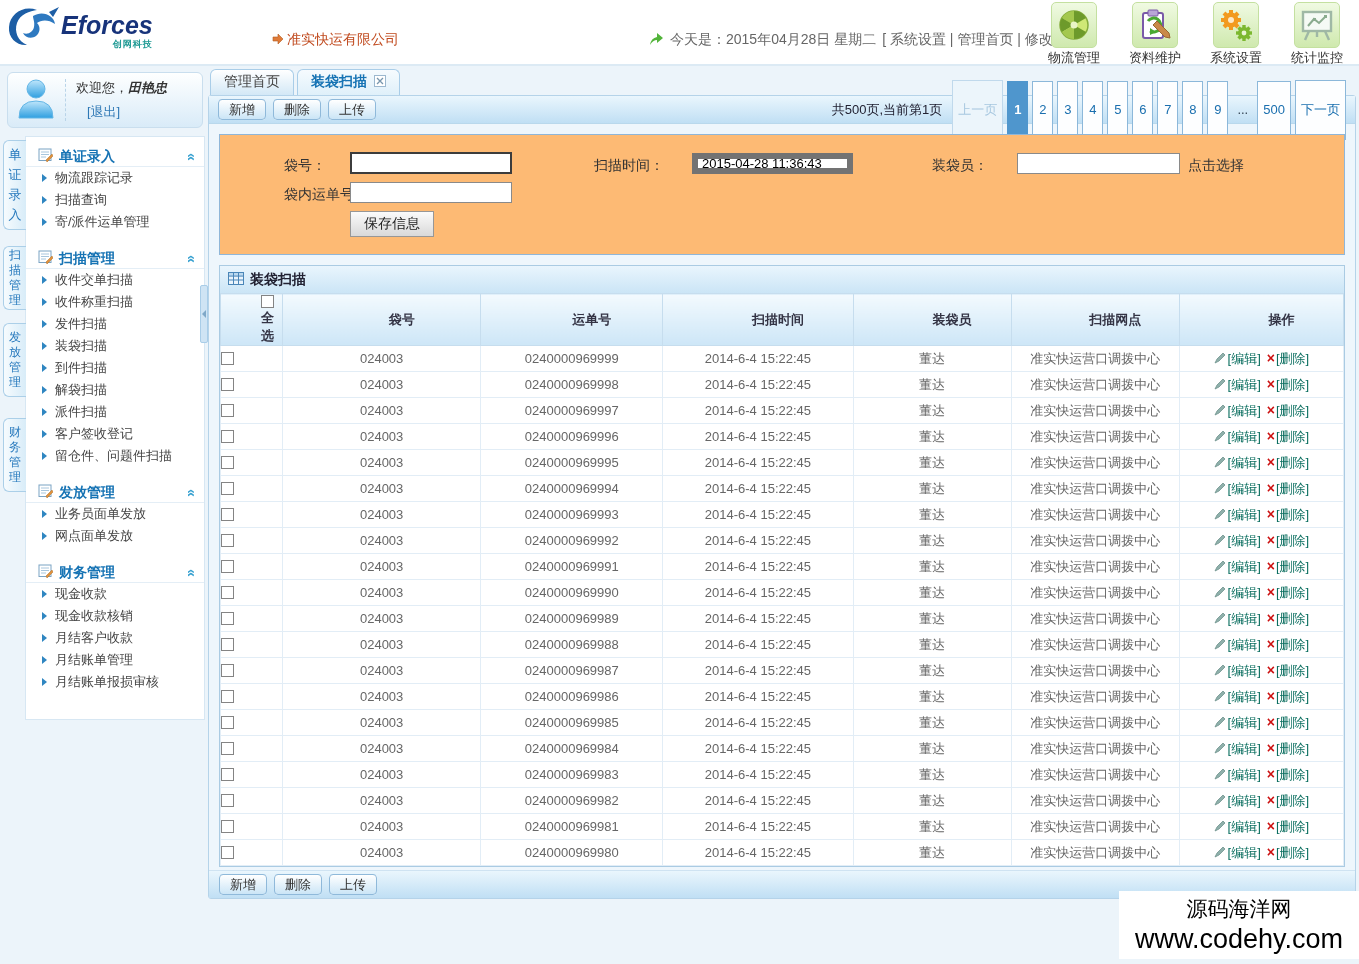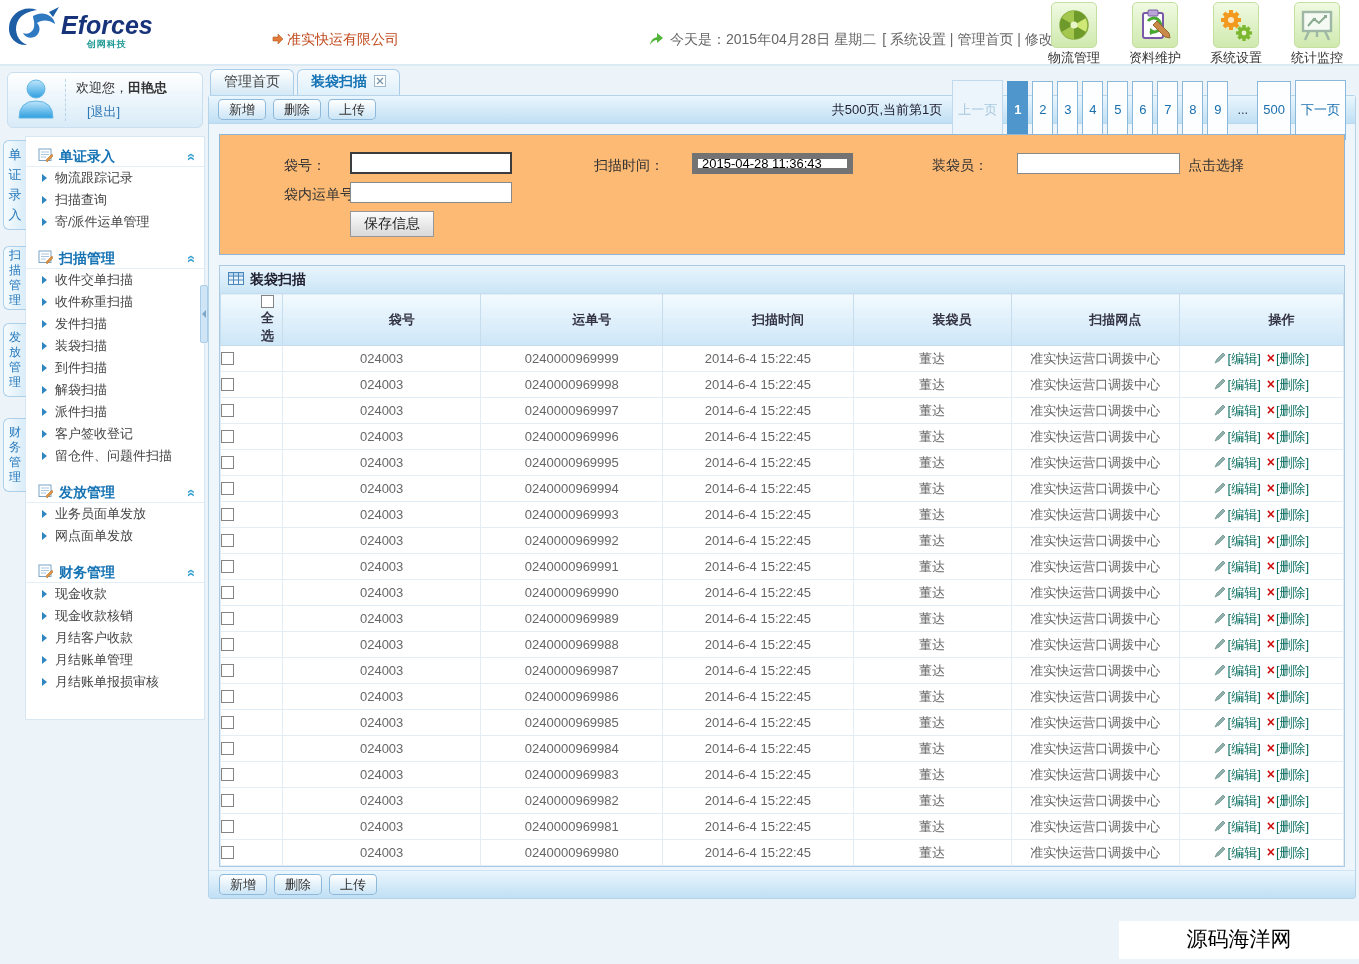--- a/index.html
+++ b/index.html
@@ -4,38 +4,38 @@
 <style>
 * { margin:0; padding:0; box-sizing:border-box; }
 html,body { width:1359px; height:964px; }
 body { background:#ecf4fa; font-family:"Liberation Sans","DejaVu Sans",sans-serif; position:relative; overflow:hidden; }
 
 
 .header { height:66px; background:#fff; border-bottom:2px solid #dceaf4; position:relative; }
 .logo { position:absolute; left:6px; top:3px; display:flex; align-items:center; cursor:default; }
 .logo-text { margin-left:1px; }
 .logo-brand { font-size:25px; font-weight:bold; font-style:italic; color:#17337a; line-height:26px; }
-.logo-sub { font-size:9px; color:#1f9a94; font-weight:bold; text-align:center; letter-spacing:1px; }
+.logo-sub { font-size:9px; color:#1f9a94; font-weight:bold; text-align:right; letter-spacing:1px; }
 .company { position:absolute; left:272px; top:31px; font-size:14px; color:#c0491d; display:flex; align-items:center; gap:3px; }
 .today { position:absolute; left:648px; top:31px; font-size:14px; color:#666; display:flex; align-items:center; gap:6px; white-space:nowrap; }
 .hlink { color:#666; cursor:pointer; }
 .quick { position:absolute; right:10px; top:2px; display:flex; gap:17px; }
 .quick-item { width:64px; text-align:center; cursor:pointer; }
 .quick-icon { width:46px; height:46px; margin:0 auto; background:linear-gradient(#f0fae2,#cfe9ae); border:1px solid #c4e0a0; border-radius:5px; display:flex; align-items:center; justify-content:center; }
 .quick-label { font-size:13px; color:#333; margin-top:1px; }
 
 
 .content { display:flex; padding:4px 3px 0 3px; align-items:flex-start; }
 .sidebar { width:202px; flex:none; position:relative; }
 .main { flex:1; margin-left:3px; position:relative; }
 
 
 .userbox { margin:2px 2px 8px 4px; height:56px; border:1px solid #c9deee; border-radius:6px; background:linear-gradient(#feffff,#d9ebf8); display:flex; align-items:center; padding:0 8px; gap:9px; }
 .usertext { border-left:1px dashed #b9d4e8; padding-left:10px; font-size:13px; color:#333; }
-.username { font-weight:bold; }
+.username { font-weight:bold;font-style:italic; }
 .logout { color:#2e78b5; margin-top:6px; display:inline-block; cursor:pointer;padding-left:11px; }
 .sidebody { margin-left:22px; }
 .menu { background:#fff; border:1px solid #d7e7f3; padding:6px 0 14px 0; min-height:526px; }
 .msection { margin-bottom:12px; }
 .mhead { display:flex; align-items:center; gap:6px; padding:4px 8px 0 12px; border-bottom:1px solid #e4eef6; cursor:pointer; }
 .mtitle { font-size:14px; font-weight:bold; color:#1673b4; flex:1; }
 .mchev { color:#36a0d0; font-weight:bold; font-size:14px; transform:rotate(90deg); cursor:pointer; }
 .mitem { display:flex; align-items:center; gap:8px; padding:0 0 0 16px; height:22px; font-size:13px; color:#444; cursor:pointer; }
 .tri { width:0; height:0; border-left:5px solid #2f86c1; border-top:4px solid transparent; border-bottom:4px solid transparent; flex:none; }
 .vtab { position:absolute; left:0; width:23px; background:linear-gradient(to right,#f6fbfe,#d8ecf8); border:1px solid #abcfe8; border-right:none; border-radius:6px 0 0 6px; color:#2779bd; font-size:12px; display:flex; flex-direction:column; align-items:center; justify-content:center; line-height:15px; cursor:pointer; }
@@ -796,13 +796,14 @@
 
       <div class="bottombar">
         <span><span class="btn">新增</span><span class="btn">删除</span><span class="btn">上传</span></span>
       </div>
     </div>
   </div>
 </div>
 
 <div class="watermark">
   <div class="wm1">源码海洋网</div>
+  <div class="wm2">www.codehy.com</div>
 </div>
 
 </body></html>

